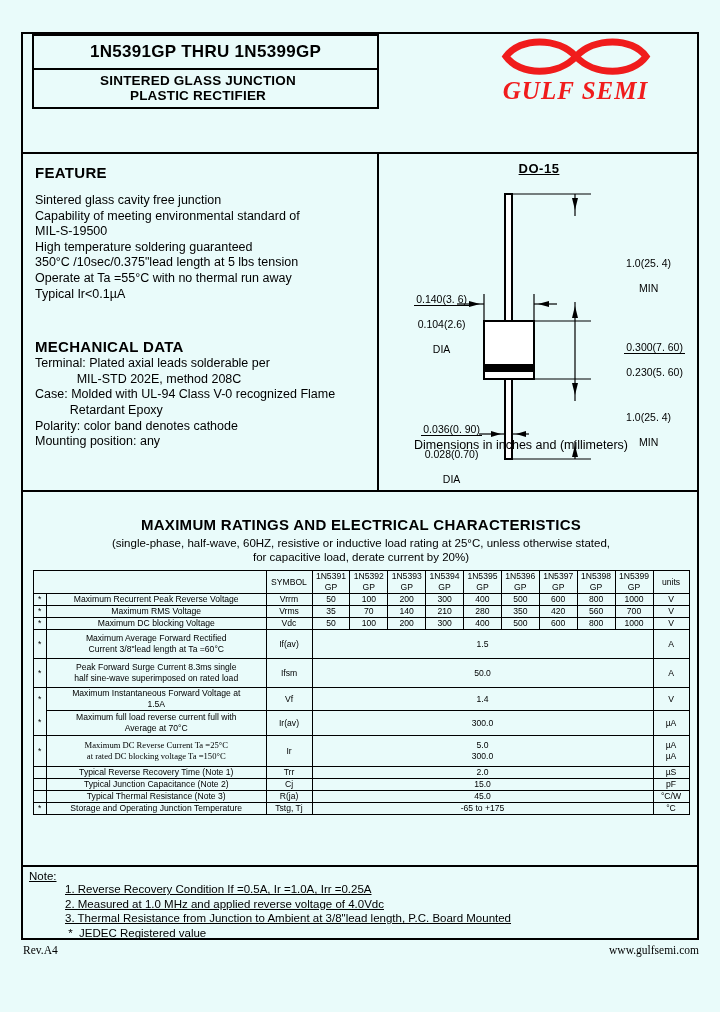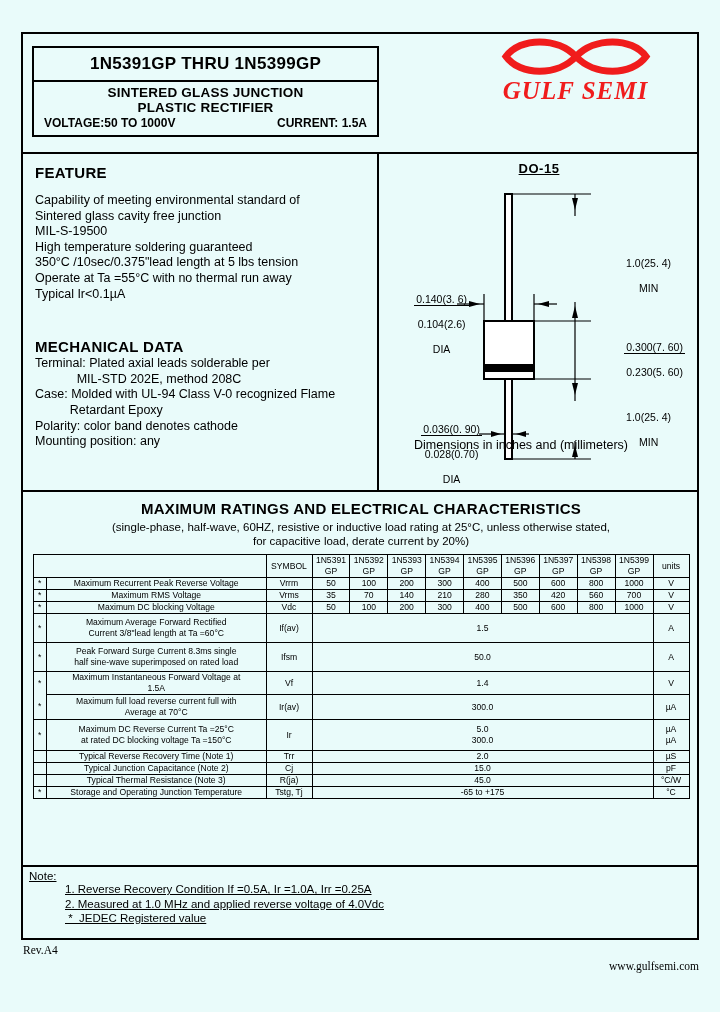--- a/index.html
+++ b/index.html
@@ -27,36 +27,36 @@
 
   
   .header {
     position: absolute;
     left: 0; top: 0;
     width: 676px;
     height: 118px;
   }
   .titlebox {
     position: absolute;
-    left: 9px; top: 12px;
+    left: 9px; top: 0;
     width: 347px;
     border: 2px solid #000;
     box-sizing: border-box;
     background: #e9fbfa;
   }
   .titlebox .t1 {
     font-size: 17px;
     font-weight: bold;
     text-align: center;
     padding: 6px 0 6px 0;
     border-bottom: 2px solid #000;
     letter-spacing: 0.3px;
   }
   .titlebox .t2 {
-    padding: 3px 0 4px 0;
+    padding: 3px 15px 4px 0;
   }
   .titlebox .t2 .l {
     font-size: 13.5px;
     font-weight: bold;
     text-align: center;
     line-height: 15px;
     letter-spacing: 0.2px;
   }
   .titlebox .volt-row {
     display: flex;
@@ -160,21 +160,21 @@
     position: absolute;
     left: 0; top: 456px;
     width: 676px;
     border-top: 2px solid #000;
     box-sizing: border-box;
   }
   .rat-title {
     text-align: center;
     font-size: 15px;
     font-weight: bold;
-    padding-top: 8px;
+    padding-top: 24px;
     letter-spacing: 0.3px;
   }
   .rat-sub {
     text-align: center;
     font-size: 11.5px;
     line-height: 14px;
     padding: 3px 0 6px 0;
   }
 
   table.spec {
@@ -229,38 +229,34 @@
 
   
   .footer {
     position: absolute;
     left: 23px;
     top: 944px;
     width: 676px;
     font-family: "Liberation Serif", serif;
     font-size: 11.5px;
   }
-  .footer .r { position: absolute; right: 0; top: 0; margin-top: 16px; }
+  .footer .r { position: absolute; right: 0; top: 0; }
 </style>
 </head>
 <body>
 
 <div class="page">
 
   <div class="header">
 
     <div class="titlebox">
       <div class="t1">1N5391GP  THRU  1N5399GP</div>
       <div class="t2">
         <div class="l">SINTERED  GLASS  JUNCTION</div>
         <div class="l">PLASTIC  RECTIFIER</div>
-        <div class="volt-row">
-          <span>VOLTAGE:50  TO  1000V</span>
-          <span>CURRENT: 1.5A</span>
-        </div>
       </div>
     </div>
 
     <div class="logo-wrap">
       <div class="logo-mark">
         <svg width="160" height="45" viewBox="0 0 160 45">
           <g fill="none" stroke="#f01c1c" stroke-width="7">
             <path d="M80 22.5 C 62 3, 24 3, 10 22.5 C 24 42, 62 42, 80 22.5 Z"></path>
             <path d="M80 22.5 C 98 3, 136 3, 150 22.5 C 136 42, 98 42, 80 22.5 Z"></path>
           </g>
@@ -268,22 +264,22 @@
       </div>
       <div class="logo-name">GULF SEMI</div>
     </div>
   </div>
 
   <div class="mid">
 
     <div class="mid-left">
       <div>
         <div class="sec-head">FEATURE</div>
+        <div class="feat-line">Sintered glass cavity free junction</div>
         <div class="feat-line">Capability of meeting environmental standard of</div>
-        <div class="feat-line">Sintered glass cavity free junction</div>
         <div class="feat-line">MIL-S-19500</div>
         <div class="feat-line">High temperature soldering guaranteed</div>
         <div class="feat-line">350°C /10sec/0.375"lead length at 5 lbs tension</div>
         <div class="feat-line">Operate at Ta =55°C with no thermal run away</div>
         <div class="feat-line">Typical Ir&lt;0.1µA</div>
       </div>
 
       <div class="mech-block">
         <div class="sec-head">MECHANICAL DATA</div>
         <div class="mech-line">Terminal: Plated axial leads solderable per</div>
@@ -520,21 +516,21 @@
             <span class="sub-l">Maximum full load reverse current  full with</span>
             <span class="sub-l">Average at 70°C</span>
           </td>
           <td class="sym">Ir(av)</td>
           <td class="spanval" colspan="9">300.0</td>
           <td class="unit">µA</td>
         </tr>
 
         <tr>
           <td class="star">*</td>
-          <td class="param" style="height:30px;">
+          <td class="param" style="height:30px;font-family:Liberation Serif, serif;">
             <span class="sub-l">Maximum DC Reverse Current         Ta =25°C</span>
             <span class="sub-l">at rated DC blocking voltage        Ta =150°C</span>
           </td>
           <td class="sym">Ir</td>
           <td class="spanval" colspan="9">
             <span class="sub-l">5.0</span>
             <span class="sub-l">300.0</span>
           </td>
           <td class="unit">
             <span class="sub-l">µA</span>
@@ -574,20 +570,21 @@
           <td class="unit">°C</td>
         </tr>
       </tbody>
     </table>
   </div>
 
   <div class="notes">
     <div class="note-head">Note:</div>
     <div class="note-line">1. Reverse Recovery Condition If =0.5A, Ir =1.0A, Irr =0.25A</div>
     <div class="note-line">2. Measured at 1.0 MHz and applied reverse voltage of 4.0Vdc</div>
+    <div class="note-line">3. Thermal Resistance from Junction to Ambient at 3/8"lead length, P.C. Board Mounted</div>
     <div class="note-line"> *  JEDEC Registered value</div>
   </div>
 
 </div>
 
 <div class="footer">
   <span>Rev.A4</span>
   <span class="r">www.gulfsemi.com</span>
 </div>
 

